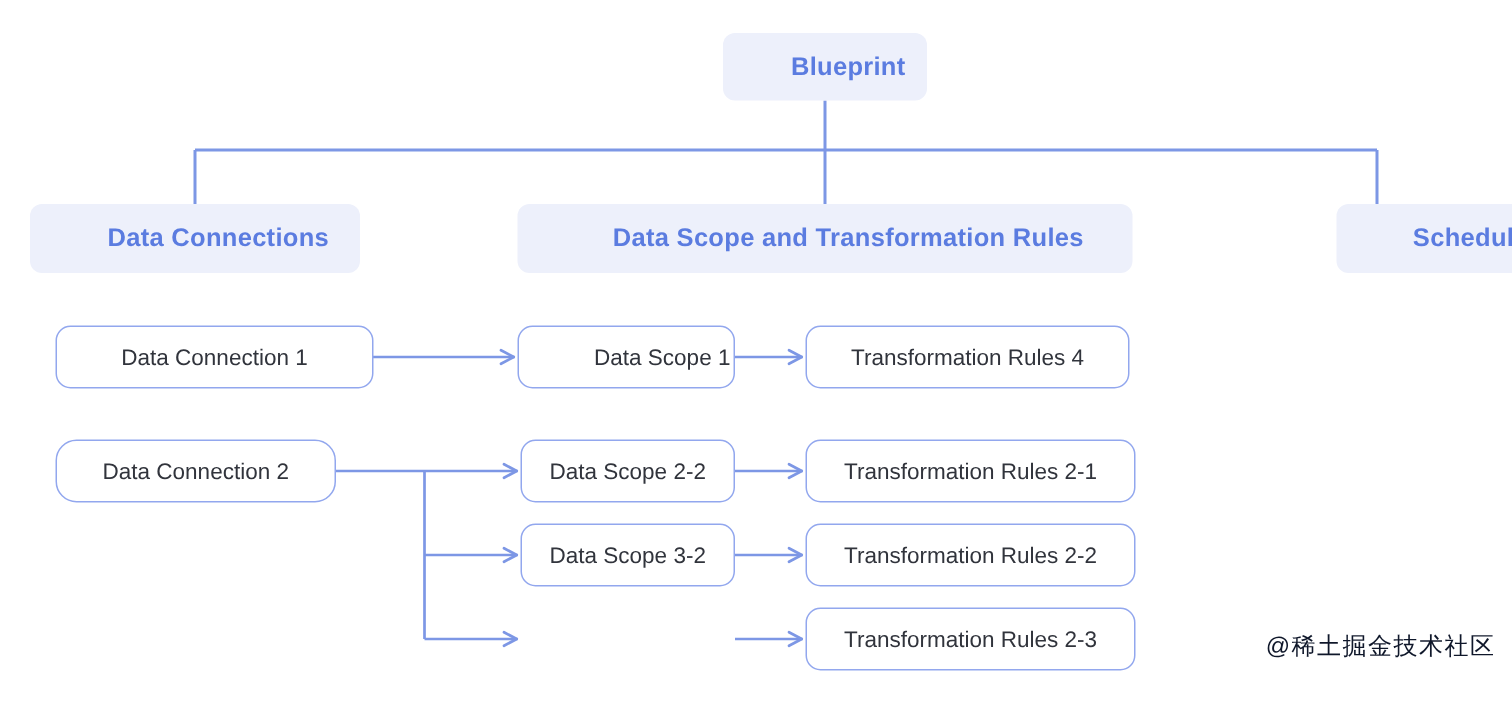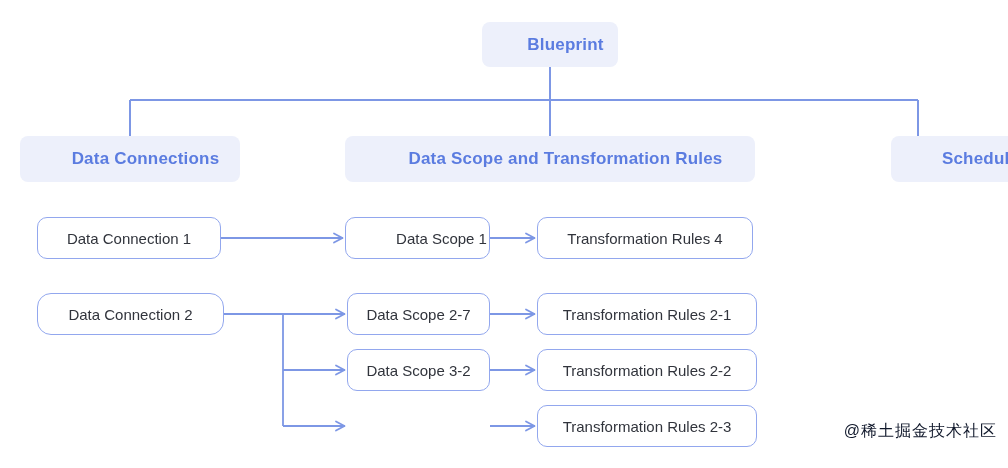--- a/index.html
+++ b/index.html
@@ -47,21 +47,21 @@
     color: #31343c;
     font-weight: 400;
     font-size: 15px;
   }
   
   .n-blueprint      { left: 482px; top: 22px;  width: 136px; height: 45px; }
   .n-connections    { left: 20px;  top: 136px; width: 220px; height: 46px; }
   .n-scope-rules    { left: 345px; top: 136px; width: 410px; height: 46px; }
   .n-schedule       { left: 891px; top: 136px; width: 148px; height: 46px; }
   
-  .n-dc1            { left: 37px;  top: 217px; width: 184px; height: 42px; }
+  .n-dc1            { left: 37px;  top: 217px; width: 212px; height: 42px; }
   .n-ds1            { left: 345px; top: 217px; width: 145px; height: 42px; padding-left: 48px; }
   .n-tr1            { left: 537px; top: 217px; width: 216px; height: 42px; }
   
   .n-dc2            { left: 37px;  top: 293px; width: 187px; height: 42px; border-radius: 14px; }
   .n-ds21           { left: 347px; top: 293px; width: 143px; height: 42px; }
   .n-tr21           { left: 537px; top: 293px; width: 220px; height: 42px; }
   
   .n-ds22           { left: 347px; top: 349px; width: 143px; height: 42px; }
   .n-tr22           { left: 537px; top: 349px; width: 220px; height: 42px; }
   
@@ -108,21 +108,21 @@
   <div class="node node-hdr n-blueprint">Blueprint</div>
   <div class="node node-hdr n-connections">Data Connections</div>
   <div class="node node-hdr n-scope-rules">Data Scope and Transformation Rules</div>
   <div class="node node-hdr n-schedule">Schedule</div>
 
   <div class="node node-box n-dc1">Data Connection 1</div>
   <div class="node node-box n-ds1">Data Scope 1</div>
   <div class="node node-box n-tr1">Transformation Rules 4</div>
 
   <div class="node node-box n-dc2">Data Connection 2</div>
-  <div class="node node-box n-ds21">Data Scope 2-7</div>
+  <div class="node node-box n-ds21">Data Scope 2-2</div>
   <div class="node node-box n-tr21">Transformation Rules 2-1</div>
 
   <div class="node node-box n-ds22">Data Scope 3-2</div>
   <div class="node node-box n-tr22">Transformation Rules 2-2</div>
 
   <div class="node node-box n-tr23">Transformation Rules 2-3</div>
 
   <div class="watermark">@稀土掘金技术社区</div>
 
 </div>

